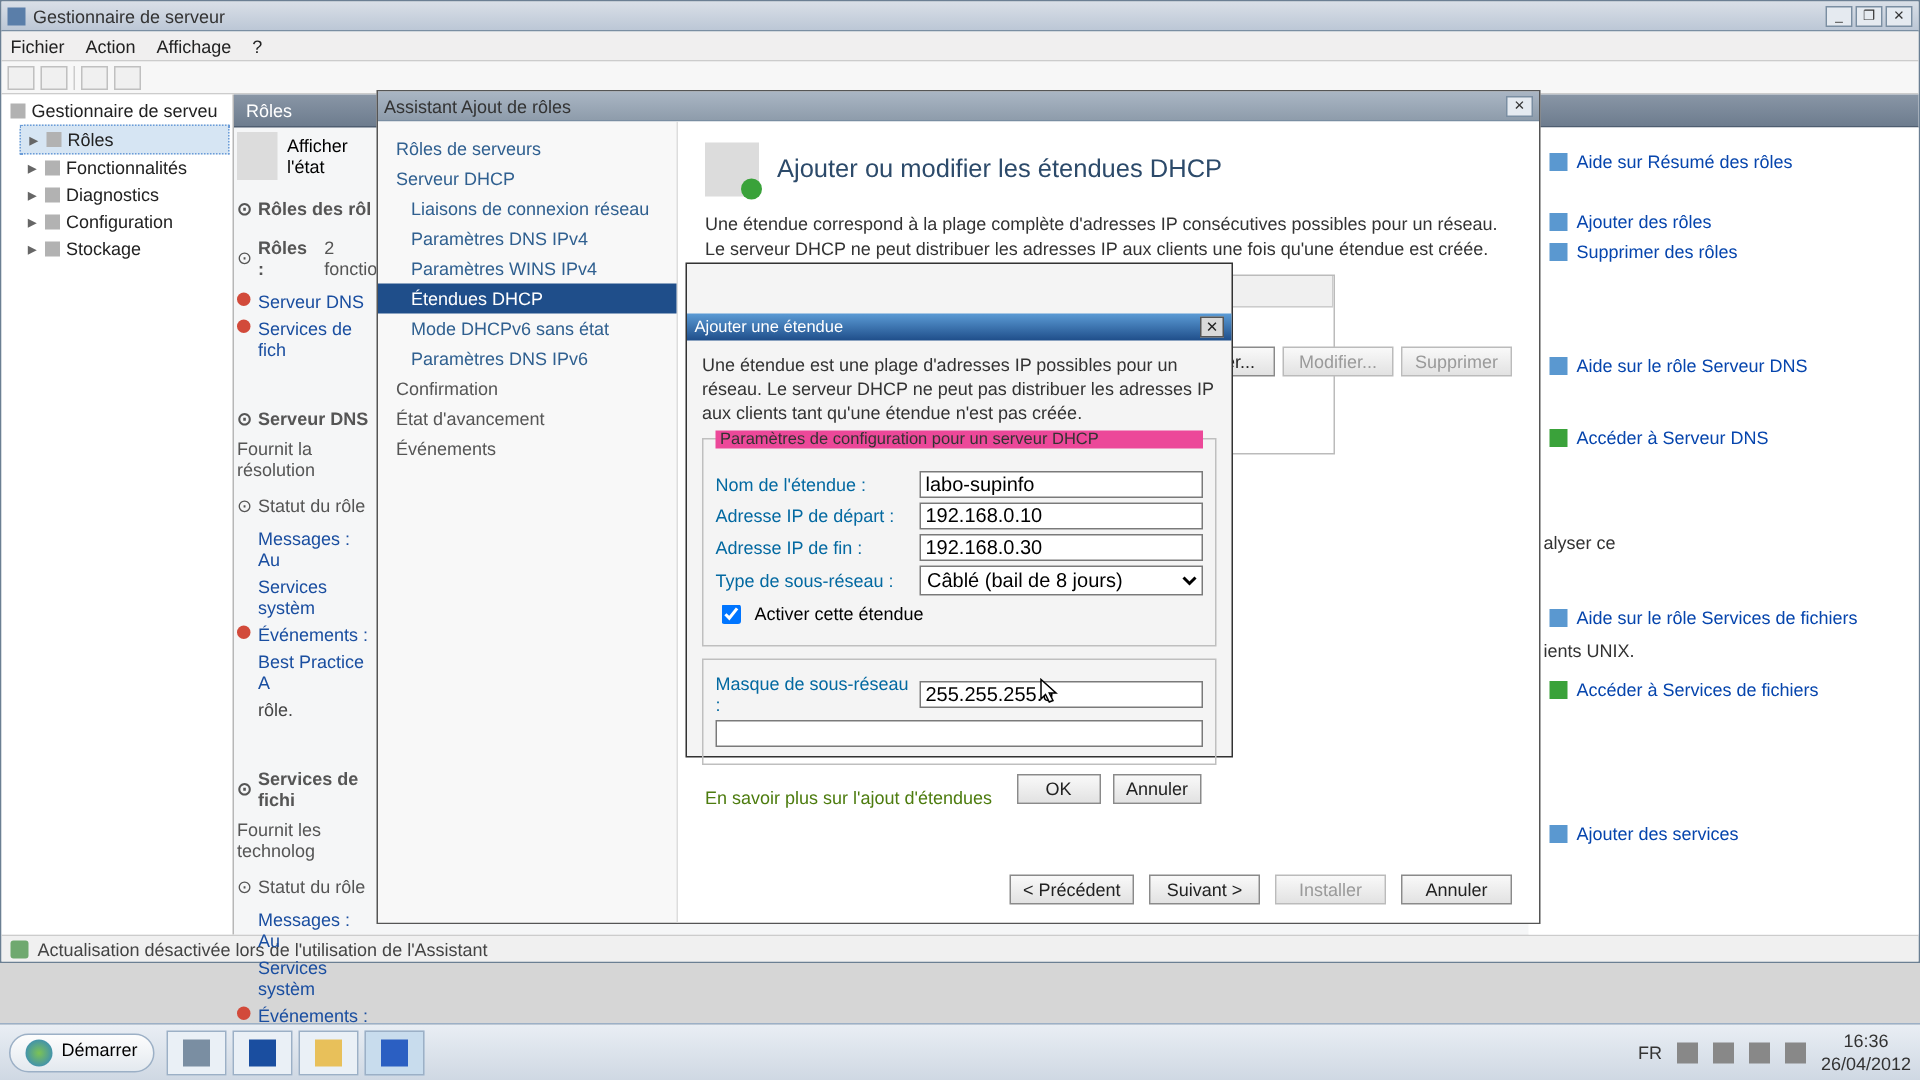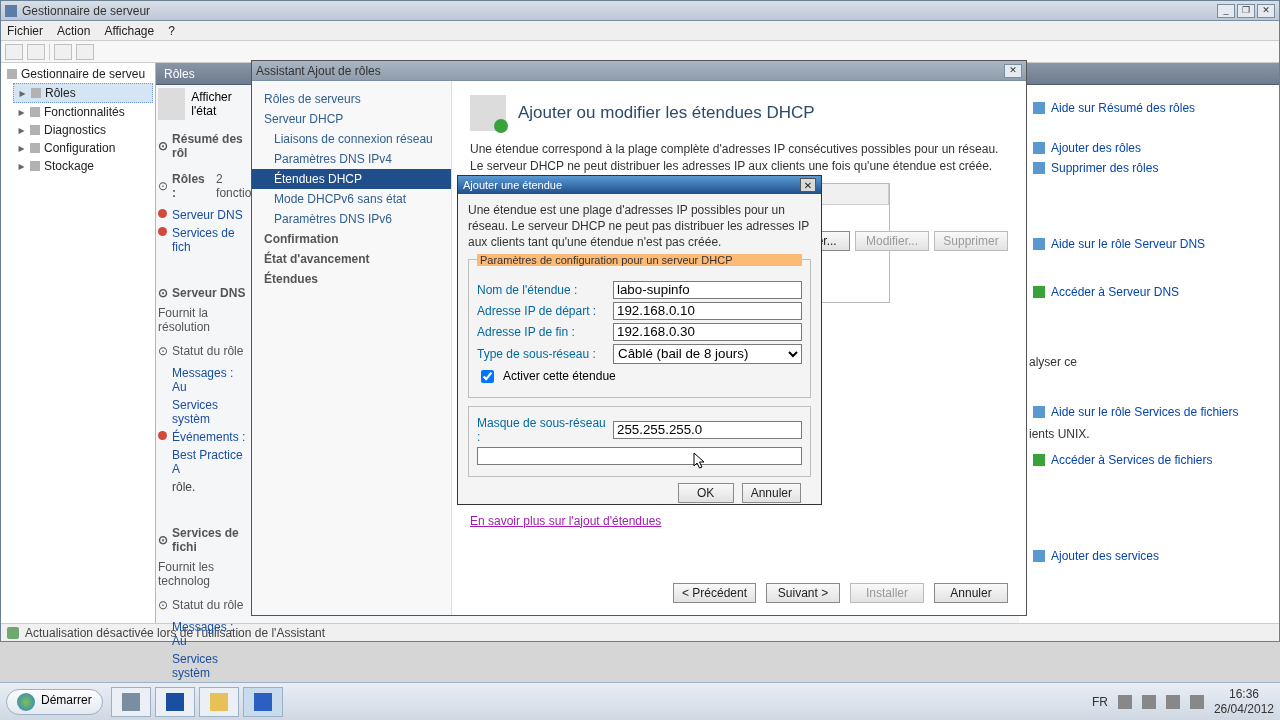--- a/index.html
+++ b/index.html
@@ -32,42 +32,42 @@
 .help-item{display:flex;align-items:center;gap:6px;color:#0645ad;margin:6px 0 6px 4px;cursor:pointer;}
 .help-item .hi{width:12px;height:12px;background:#5a98d0;}
 
 .wizard { left:251px; top:60px; width:776px; height:556px; background:#fafafa; border:1px solid #555; }
 .wizard .titlebar{background:linear-gradient(#aab6c4,#8e9cab);align-items:center;}
 .wizard-body{display:flex; height:calc(100% - 20px);}
 .wizard-side{width:200px; background:#f8f8f8; padding:8px 0; border-right:1px solid #ddd;}
 .wizard-side .step{padding:3px 12px; color:#306090; cursor:default;}
 .wizard-side .step.sub{padding-left:22px;}
 .wizard-side .step.cur{background:#1f4e8a;color:#fff;}
-.wizard-side .step.done{color:#555;font-weight:bold;}
+.wizard-side .step.done{color:#555;}
 .wizard-main{flex:1; padding:14px 18px; position:relative; background:#fff;}
 .wizard-head{font-size:17px; color:#2c4a6a; margin-bottom:10px; display:flex; align-items:center; gap:12px;}
 .wizard-head .wic{width:36px;height:36px;background:#dcdcdc;position:relative;}
 .wizard-head .wic::after{content:"";position:absolute;right:-2px;bottom:-2px;width:14px;height:14px;background:#3aa23a;border-radius:50%;}
 .wizard-text{color:#333; line-height:1.4; margin-bottom:8px;}
 .wizard-table{border:1px solid #bbb; width:420px; height:120px; background:#fff;}
 .wizard-table .th{display:flex;background:#f0f0f0;border-bottom:1px solid #ccc;}
 .wizard-table .th span{padding:3px 6px;border-right:1px solid #ccc;}
 .sidebtns{position:absolute; right:18px; top:150px; display:flex; gap:5px;}
 .btn{min-width:74px; padding:2px 8px; background:linear-gradient(#f9f9f9,#e2e2e2); border:1px solid #8a8a8a; color:#222; cursor:pointer; text-align:center;}
 .btn.disabled{color:#9a9a9a; border-color:#bbb;}
 .wizard-footer{position:absolute; bottom:12px; right:18px; display:flex; gap:10px;}
-.link{color:#a21caf;text-decoration:underline;cursor:pointer;margin-top:11px;display:inline-block;}
+.link{color:#4d7c0f;cursor:pointer;margin-top:22px;display:inline-block;}
 
 .modal{ position:absolute; left:457px; top:175px; width:365px; height:330px; background:#f4f4f4; border:1px solid #333;}
-.modal .mtitle{height:18px;background:linear-gradient(#5b9bd5,#1f4e8a);color:#fff;font-size:11px;display:flex;align-items:center;padding:0 5px;}
+.modal .mtitle{height:18px;background:linear-gradient(#5b9bd5,#1f4e8a);color:#fff;font-size:11px;display:flex;align-items:center;padding:0 5px;margin-top:33px;}
 .modal .mtitle .spacer{flex:1;}
 .modal .mclose{width:16px;height:14px;background:#d9d9d9;border:1px solid #555;color:#222;display:flex;align-items:center;justify-content:center;font-size:10px;cursor:pointer;}
 .modal-body{padding:8px 10px;}
 .fieldset{border:1px solid #bfbfbf;padding:6px 8px 8px 8px;position:relative;margin-top:8px;}
-.fieldset legend{font-size:11px;padding:0 3px;background:#fdba74;color:#333;position:relative;top:-12px;}
+.fieldset legend{font-size:11px;padding:0 3px;background:#ec4899;color:#333;position:relative;top:-12px;}
 .row{display:flex;align-items:center;margin:3px 0;gap:6px;}
 .row label{width:130px;color:#0369a1;}
 .row input[type=text]{flex:1;border:1px solid #7a7a7a;padding:1px 3px;height:18px;background:#fff;}
 .row select{flex:1;border:1px solid #7a7a7a;height:20px;background:#fff;}
 .modal-footer{display:flex;justify-content:flex-end;gap:8px;padding:6px 10px 0 10px;}
 
 .taskbar{position:absolute;left:0;bottom:0;width:1280px;height:38px;background:linear-gradient(#e9eef4,#cfd8e3);border-top:1px solid #9cb0c6;display:flex;align-items:center;padding:0 6px;}
 .start{display:flex;gap:6px;background:linear-gradient(#fdfdfd,#e3e9ef);border:1px solid #9cb0c6;border-radius:14px;padding:3px 10px;cursor:pointer;}
 .start .orb{width:18px;height:18px;border-radius:50%;background:radial-gradient(#7cc354,#2b7fce);}
 .task-icons{display:flex;gap:4px;margin-left:8px;}
@@ -190,21 +190,21 @@
   </div>
 </div>
 
 <div class="hidden-col">
   <div style="display:flex;align-items:center;gap:6px;height:40px;">
     <div style="width:32px;height:32px;background:#dcdcdc"></div>
     <span>Afficher l'état</span>
   </div>
   <div class="section-title collapse">
       <span>⊙</span>
-      <span>Résumé des rôl</span>
+      <span>Rôles des rôl</span>
     </div>
   <div style="height:8px"></div>
   <div class="collapse"><span>⊙</span><b>Rôles :</b>&nbsp;<span>2 fonctio</span></div>
   <div style="height:6px"></div>
   <span class="statuslink err">Serveur DNS</span>
   <span class="statuslink err">Services de fich</span>
   <div style="height:22px"></div>
   <div class="section-title collapse">
       <span>⊙</span>
       <span>Serveur DNS</span>
@@ -243,26 +243,27 @@
     <span>Assistant Ajout de rôles</span>
     <span class="spacer"></span>
     <span class="winbtn">✕</span>
   </div>
   <div class="wizard-body">
     <div class="wizard-side">
       <div class="step">Rôles de serveurs</div>
       <div class="step">Serveur DHCP</div>
       <div class="step sub">Liaisons de connexion réseau</div>
       <div class="step sub">Paramètres DNS IPv4</div>
+      <div class="step sub">Paramètres WINS IPv4</div>
       <div class="step sub cur">Étendues DHCP</div>
       <div class="step sub">Mode DHCPv6 sans état</div>
       <div class="step sub">Paramètres DNS IPv6</div>
       <div class="step done">Confirmation</div>
       <div class="step done">État d'avancement</div>
-      <div class="step done">Étendues</div>
+      <div class="step done">Événements</div>
     </div>
     <div class="wizard-main">
       <div class="wizard-head">
         <span class="wic"></span>
         <span>Ajouter ou modifier les étendues DHCP</span>
       </div>
       <div class="wizard-text">Une étendue correspond à la plage complète d'adresses IP consécutives possibles pour un réseau. Le serveur DHCP ne peut distribuer les adresses IP aux clients une fois qu'une étendue est créée.</div>
       <div class="wizard-table">
         <div class="th">
             <span style="width:120px">Nom</span>

